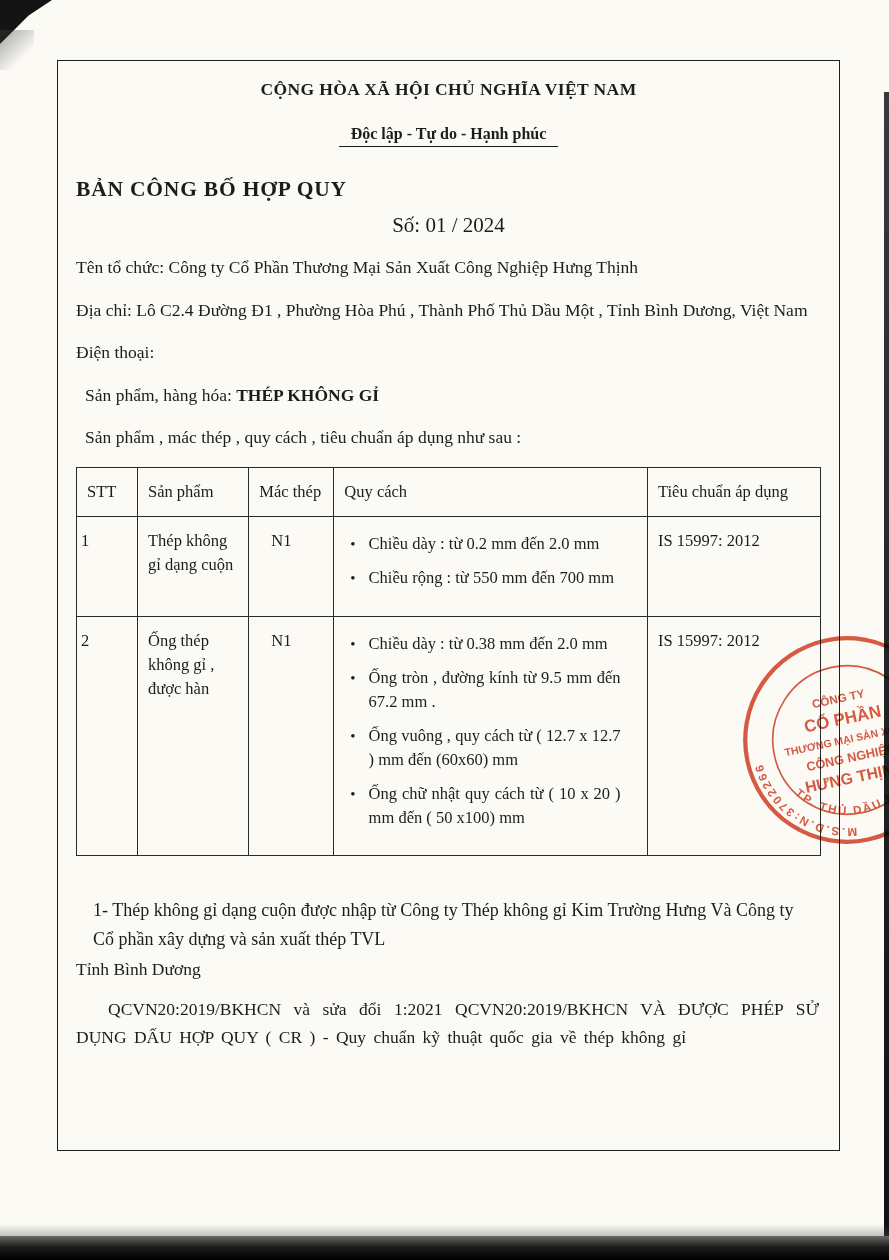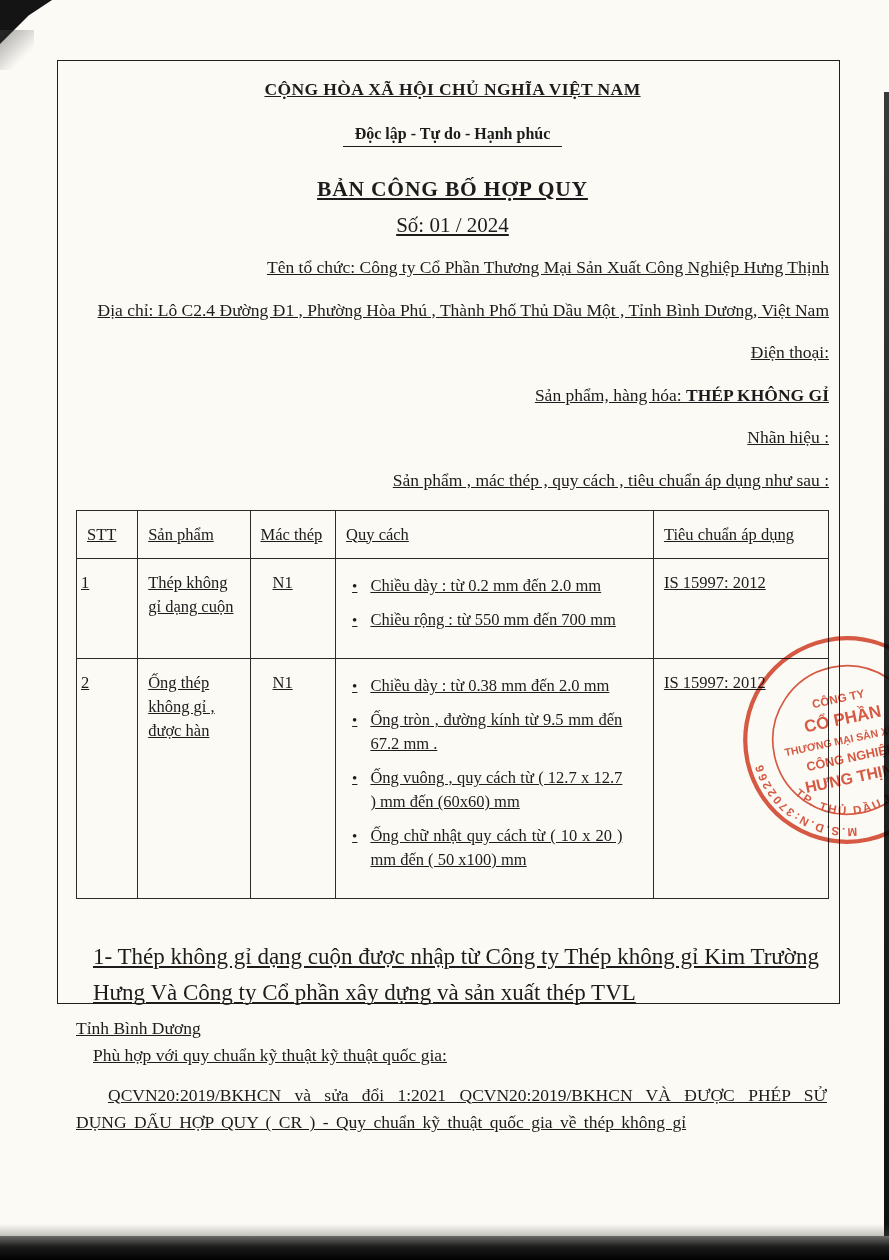--- a/index.html
+++ b/index.html
@@ -26,34 +26,34 @@
   .edge-bottom {
     position:absolute; left:0; bottom:0; width:100%; height:24px;
     background:linear-gradient(#6a6a68,#1c1c1c 45%,#000);
   }
   .edge-bottom-shadow {
     position:absolute; left:0; bottom:24px; width:100%; height:12px;
     background:linear-gradient(rgba(0,0,0,0),rgba(90,90,85,.35));
   }
   
   .frame {
-    position:absolute; left:57px; top:60px; width:783px; height:944px;
-    border:1.6px solid #1f1f1f; padding:12px 10px 0 18px;text-decoration:underline;
+    position:absolute; left:57px; top:60px; width:783px; height:1091px;
+    border:1.6px solid #1f1f1f; padding:12px 18px 0 18px;
   }
   .header-block { text-align:center; margin-top:6px; }
   .country { font-weight:bold; font-size:17.5px; letter-spacing:.4px; }
   .motto {
     display:inline-block; font-weight:bold; font-size:16px;
     margin-top:7px; padding:0 12px 3px 12px; border-bottom:1.8px solid #1c1c1c;
   }
-  .doc-title { text-align:center; font-weight:bold; font-size:21.5px; letter-spacing:.8px; margin-top:30px; }
+  .doc-title { text-align:left; font-weight:bold; font-size:21.5px; letter-spacing:.8px; margin-top:30px; }
   .doc-number { text-align:center; font-size:21px; margin-top:11px; }
 
   .body-paras { margin-top:14px; font-size:17.5px; line-height:1.52; }
-  .body-paras p { margin:16px 0;text-align:right; }
+  .body-paras p { margin:16px 0; }
   .p-indent { padding-left:9px; }
   .bold { font-weight:bold; }
 
   table.products {
     width:100%; border-collapse:collapse; margin-top:15px;
     font-size:16.5px; line-height:1.45;
   }
   table.products th, table.products td {
     border:1.5px solid #2b2b2b; vertical-align:top; text-align:left;margin-top:28px;
   }
@@ -61,21 +61,21 @@
   .c-stt{width:62px;} .c-sp{width:116px;} .c-mt{width:88px;} .c-qc{width:334px;} .c-tc{width:183px;}
   td.td-stt { text-align:center; padding:12px 4px 14px; }
   td.td-sp  { padding:12px 10px 14px; text-align:justify; }
   td.td-mt  { padding:12px 10px 14px 22px; }
   td.td-qc  { padding:10px 10px 16px 16px; }
   td.td-tc  { padding:12px 10px 14px; }
   .bullet-item { display:flex; gap:13px; margin:5px 0 10px 0; }
   .bullet { font-size:15px; line-height:1.6; }
   .bullet-text { max-width:252px; text-align:justify; }
 
-  .notes { margin-top:40px; font-size:23px; line-height:1.58; padding:0 4px 0 17px; }
+  .notes { margin-top:40px; font-size:18px; line-height:1.58; padding:0 4px 0 17px; }
   .notes p { margin:4px 0; }
   .note-hang { padding-left:28px; text-indent:-28px; }
   .p-province { font-size:17.5px; margin:6px 0 0 0; }
   .p-conform  { font-size:17.5px; margin:6px 0 0 17px; }
   .p-regulation {
     font-size:17.5px; line-height:1.58; margin:16px 2px 0 0;
     text-align:justify; text-indent:32px; word-spacing:3px;
   }
 
   
@@ -105,21 +105,20 @@
     </div>
 
     <div class="doc-title">BẢN CÔNG BỐ HỢP QUY</div>
     <div class="doc-number">Số: 01 / 2024</div>
 
     <div class="body-paras">
       <p>Tên tổ chức: Công ty Cổ Phần Thương Mại Sản Xuất Công Nghiệp Hưng Thịnh</p>
       <p>Địa chỉ: Lô C2.4 Đường Đ1 , Phường Hòa Phú , Thành Phố Thủ Dầu Một , Tỉnh Bình Dương, Việt Nam</p>
       <p>Điện thoại:</p>
       <p class="p-indent"><span>Sản phẩm, hàng hóa: </span><span class="bold">THÉP KHÔNG GỈ</span></p>
-      <p class="p-indent">Nhãn hiệu :</p>
       <p class="p-indent">Sản phẩm , mác thép , quy cách , tiêu chuẩn áp dụng như sau :</p>
     </div>
 
     <table class="products">
       <colgroup>
         <col class="c-stt">
           <col class="c-sp">
           <col class="c-mt">
           <col class="c-qc">
           <col class="c-tc">
@@ -175,21 +174,20 @@
           <td class="td-tc">IS 15997: 2012</td>
         </tr>
       </tbody>
     </table>
 
     <div class="notes">
       <p>1-  Thép không gỉ dạng cuộn được nhập từ Công ty Thép không gỉ Kim Trường Hưng Và Công ty Cổ phần xây dựng và sản xuất thép TVL</p>
     </div>
 
     <p class="p-province">Tỉnh Bình Dương</p>
-    <p class="p-conform">Phù hợp với quy chuẩn kỹ thuật kỹ thuật quốc gia:</p>
     <p class="p-regulation">QCVN20:2019/BKHCN và sửa đổi 1:2021 QCVN20:2019/BKHCN VÀ ĐƯỢC PHÉP SỬ DỤNG DẤU HỢP QUY ( CR ) -  Quy chuẩn kỹ thuật quốc gia về thép không gỉ</p>
 
   </div>
 
   <svg class="stamp" viewBox="0 0 200 200" aria-hidden="true">
     <defs>
       <path id="ring-left" d="M 100 183 A 83 83 0 0 1 17 100 A 83 83 0 0 1 100 17"></path>
       <path id="ring-bottom" d="M 32 122 A 72 72 0 0 0 168 122"></path>
     </defs>
     <circle cx="100" cy="100" r="96" fill="none" stroke="currentColor" stroke-width="4"></circle>

